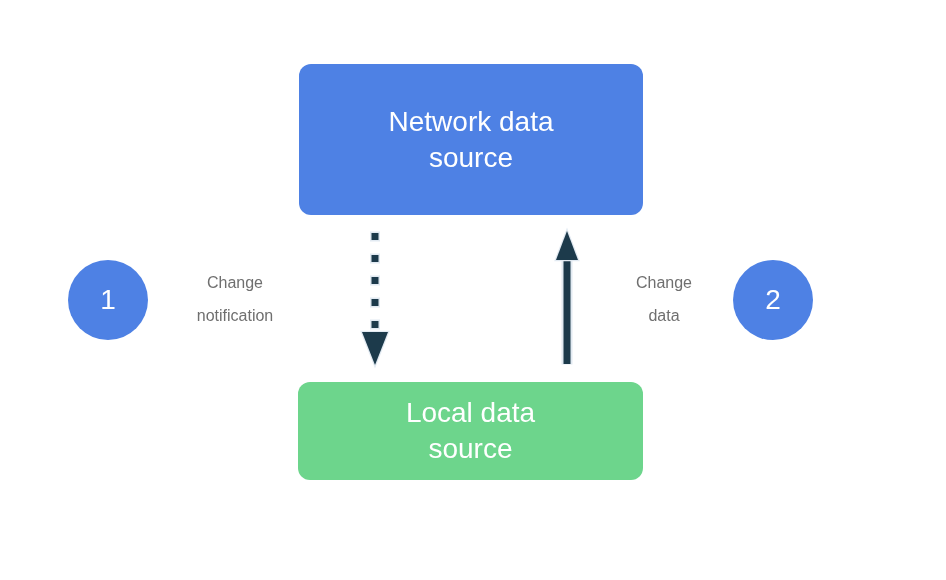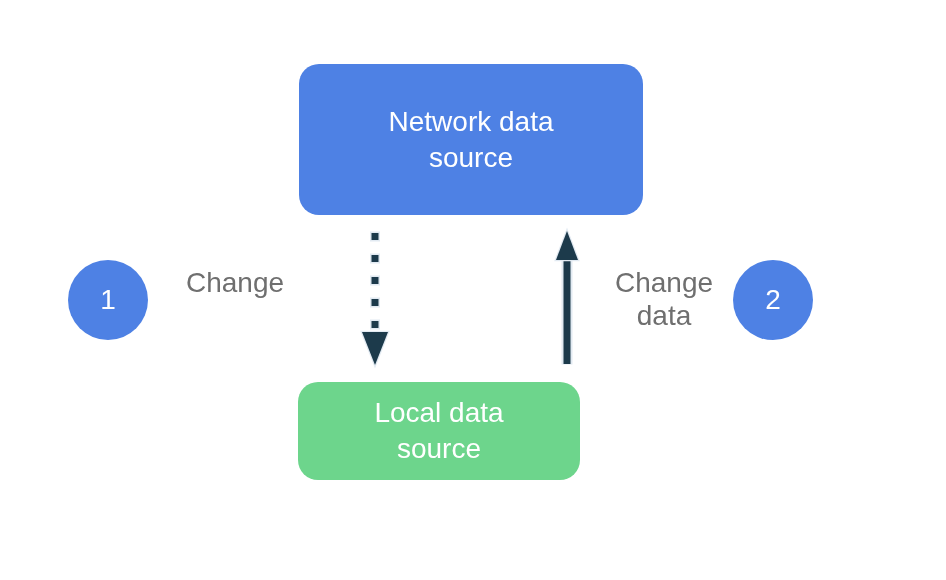--- a/index.html
+++ b/index.html
@@ -17,40 +17,40 @@
   }
   .arrows {
     position: absolute;
     left: 0;
     top: 0;
     width: 946px;
     height: 580px;
   }
   .node {
     position: absolute;
-    border-radius: 20px;
+    border-radius: 12px;
     display: flex;
     align-items: center;
     justify-content: center;
     text-align: center;
     color: var(--node-text, #ffffff);
     font-size: 28px;
     line-height: 36px;
   }
   .node-network {
     left: 299px;
     top: 64px;
     width: 344px;
     height: 151px;
     background: var(--network-box, #4e81e4);
   }
   .node-local {
     left: 298px;
     top: 382px;
-    width: 282px;
+    width: 345px;
     height: 98px;
     background: var(--local-box, #6dd58c);
   }
   .node-label span { display: block; }
   .badge {
     position: absolute;
     width: 80px;
     height: 80px;
     border-radius: 50%;
     background: var(--badge, #4e81e4);
@@ -61,21 +61,21 @@
     font-size: 28px;
   }
   .badge-one { left: 68px; top: 260px; }
   .badge-two { left: 733px; top: 260px; }
   .edge-label {
     position: absolute;
     top: 266px;
     width: 200px;
     text-align: center;
     color: var(--label-text, #6f6f6f);
-    font-size: 28px;
+    font-size: 16px;
     line-height: 33px;
   }
   .edge-label span { display: block; }
   .label-notification { left: 135px; }
   .label-fetch { left: 564px; }
   
   .halo-line {
     stroke: var(--arrow-halo, #e2eaf2);
     stroke-width: 11;
     fill: none;
@@ -139,20 +139,21 @@
   <div class="badge badge-one">
     <span>1</span>
   </div>
 
   <div class="badge badge-two">
     <span>2</span>
   </div>
 
   <div class="edge-label label-notification">
     <span>Change</span>
+    <span>notification</span>
   </div>
 
   <div class="edge-label label-fetch">
     <span>Change</span>
     <span>data</span>
   </div>
 
 </div>
 
 </body></html>

